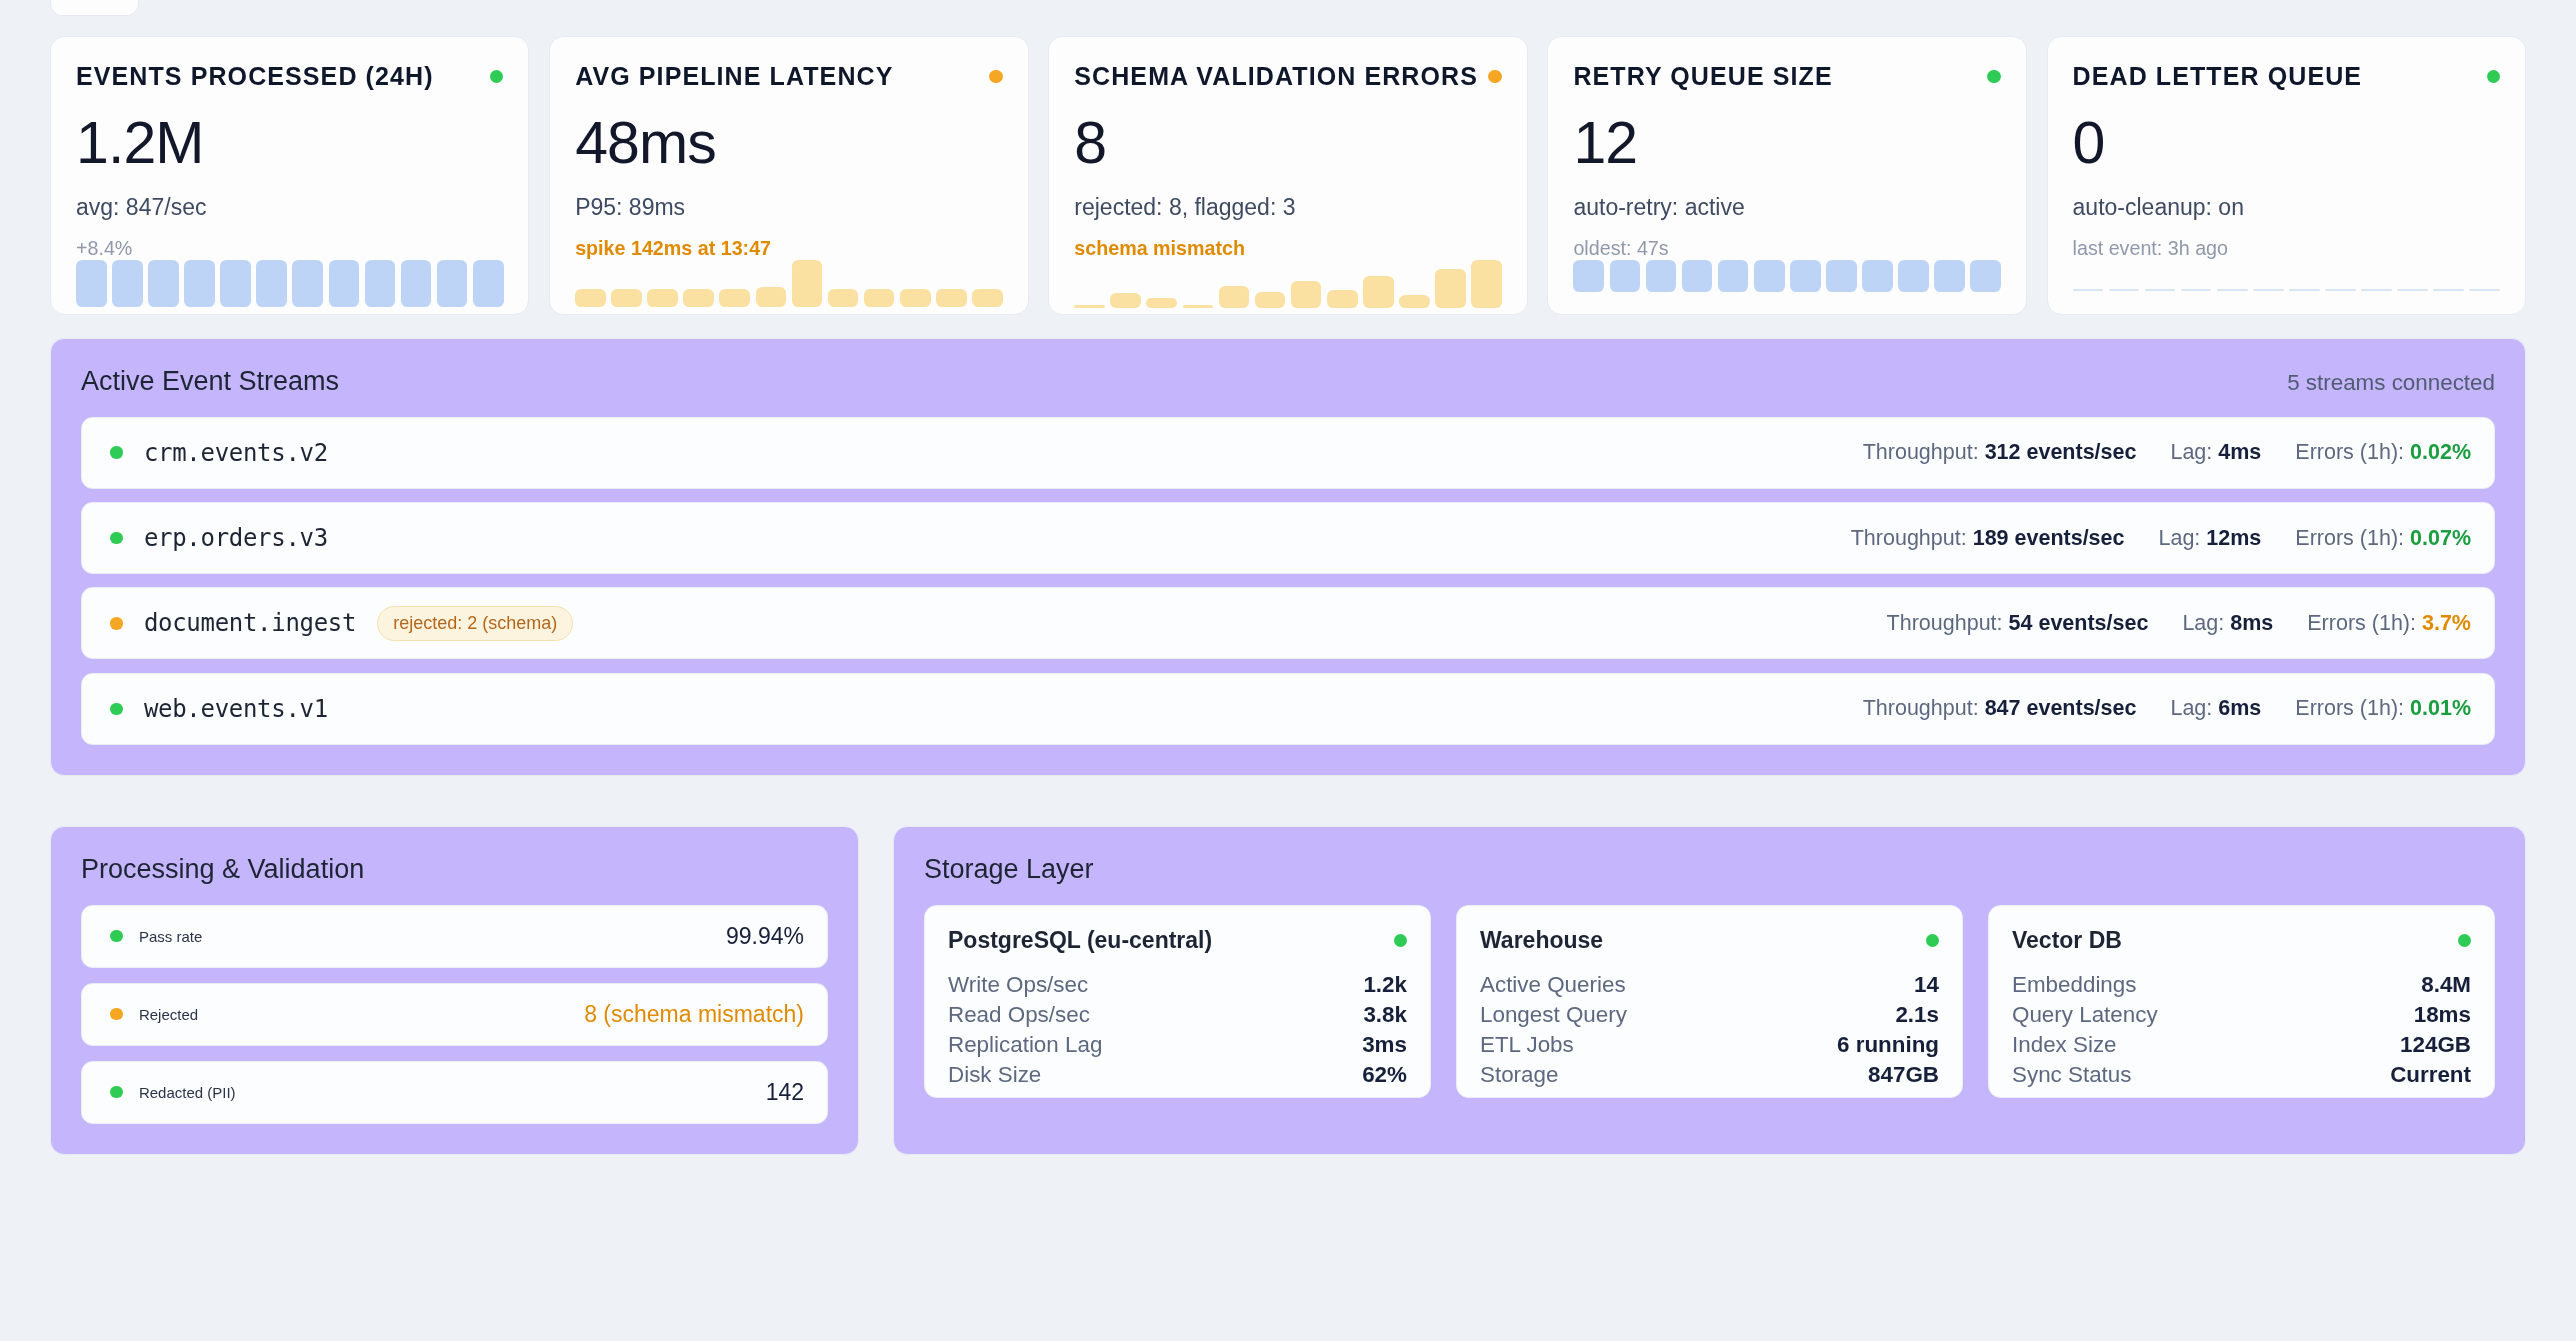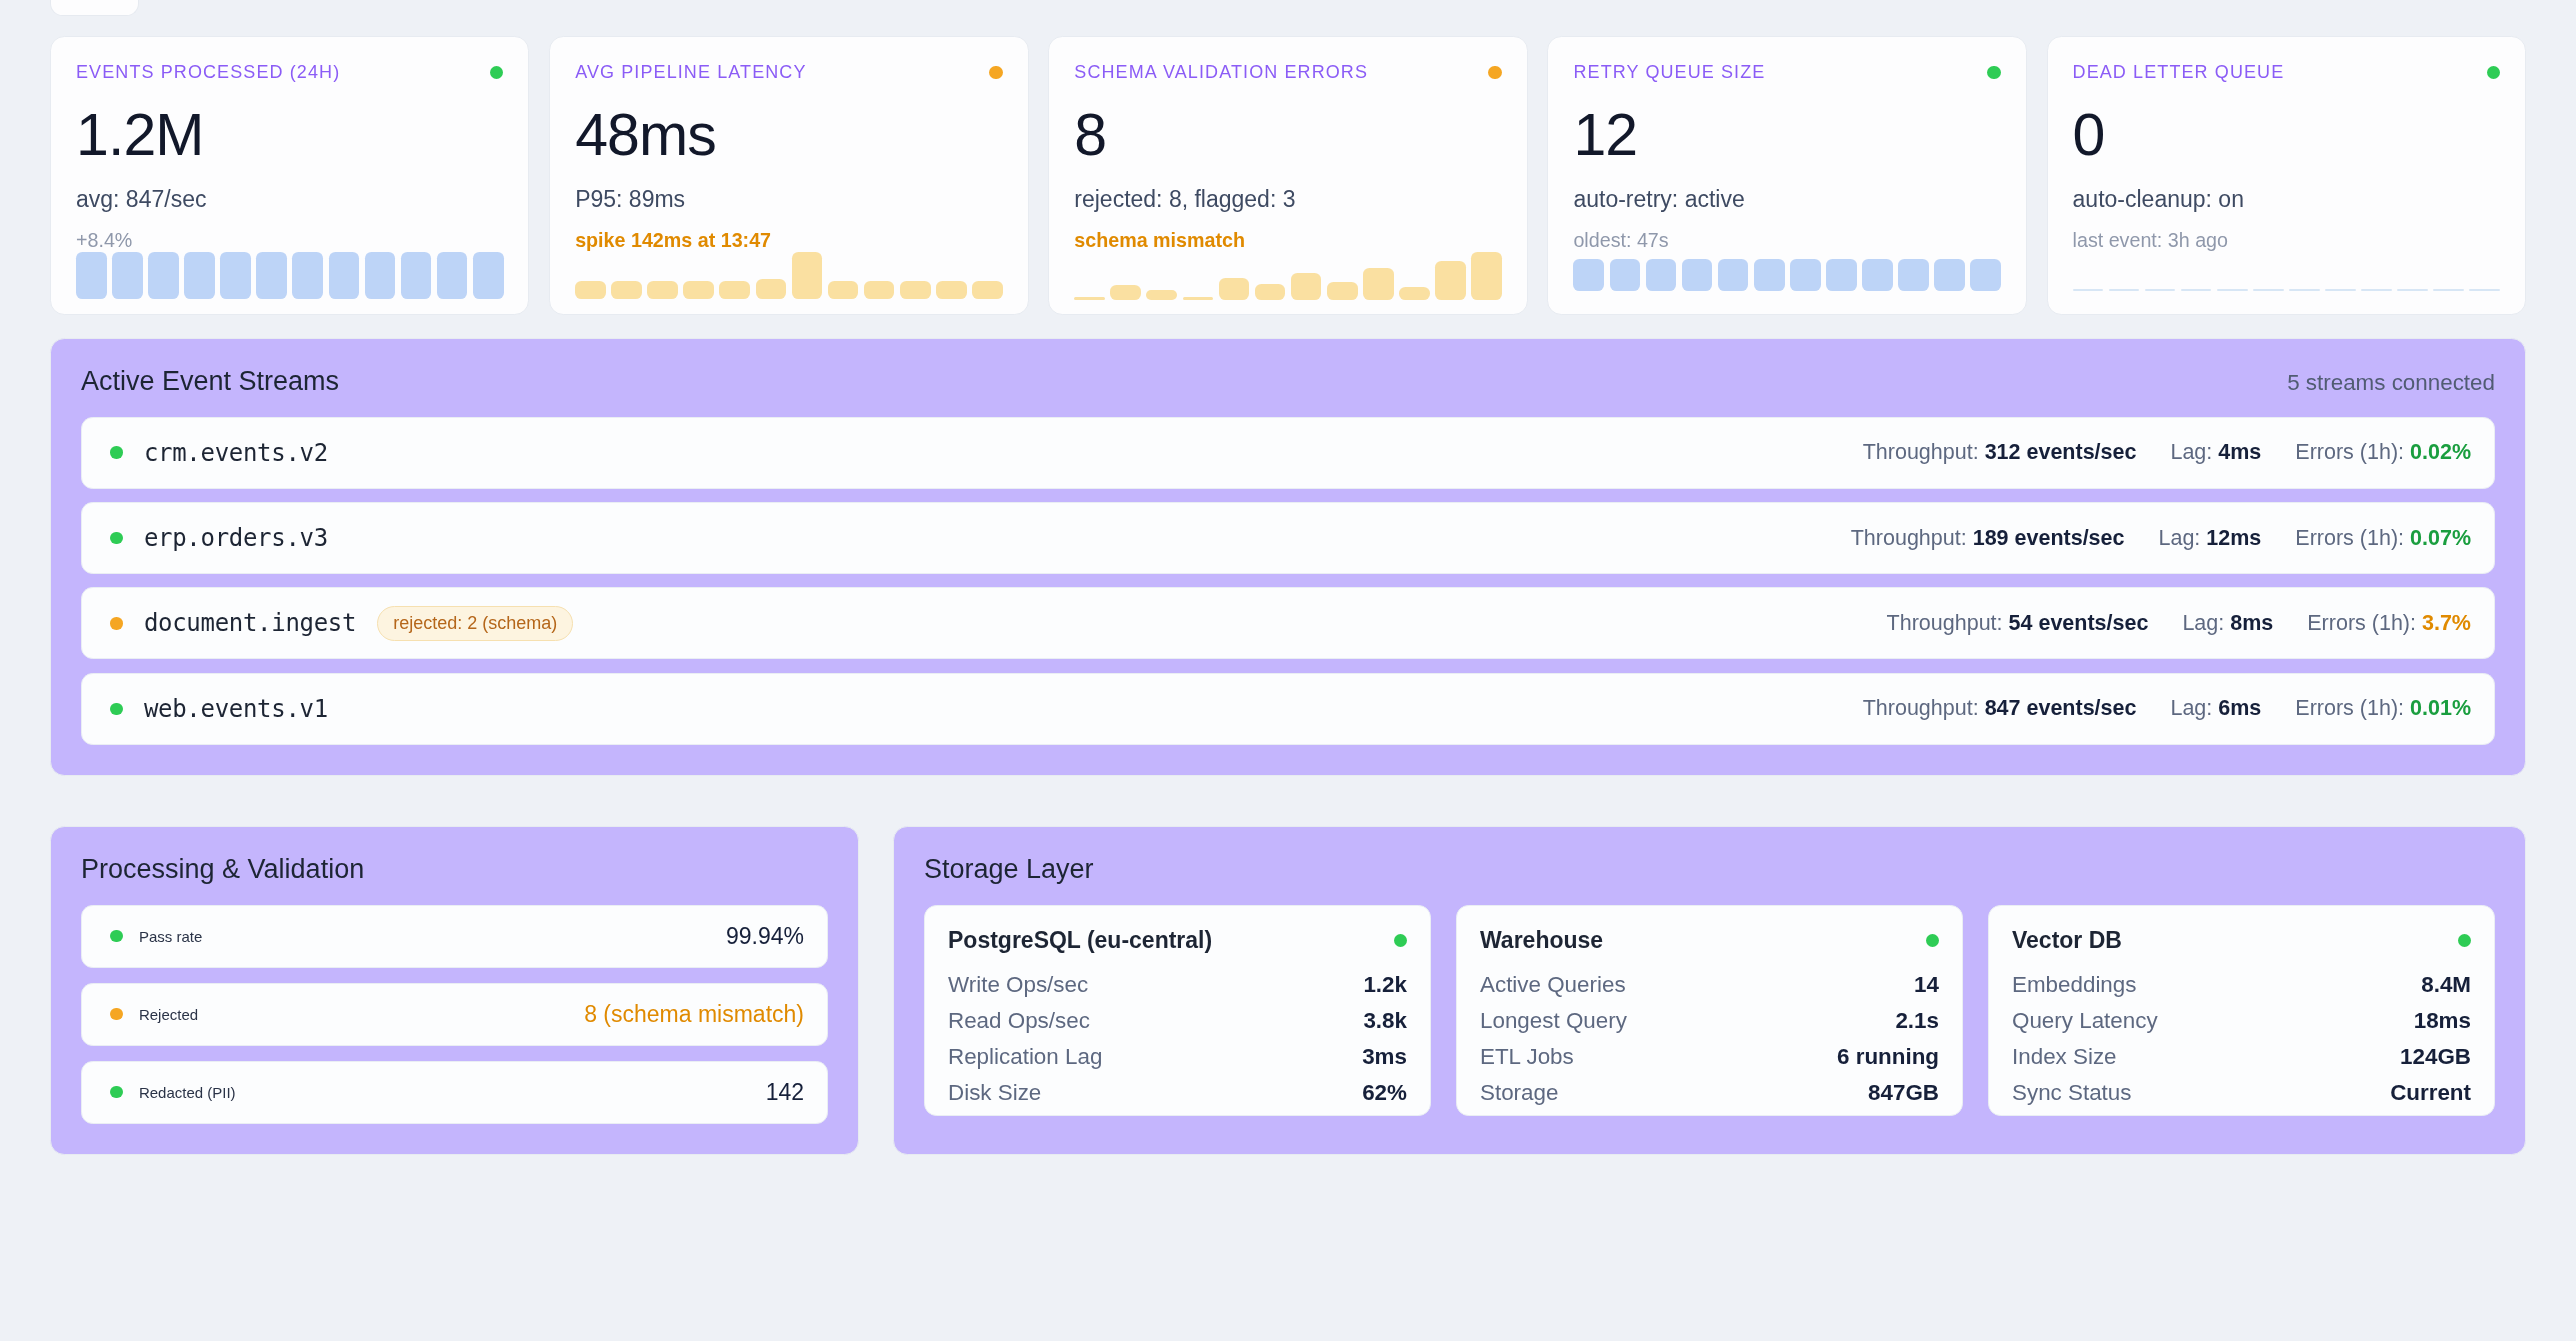--- a/index.html
+++ b/index.html
@@ -25,22 +25,22 @@
     flex: 1 1 0; min-width: 0;
     background: #fdfdfe;
     border: 0.9px solid #e7ebf1;
     border-radius: 14.3px;
     padding: 25px 25px 23px 25px;
     height: 279px;
     display: flex; flex-direction: column;
   }
   .kpi-head { display: flex; align-items: center; justify-content: space-between; }
   .kpi-label {
-    font-size: 18px; letter-spacing: 1.1px; font-weight: 400;
-    color: #8b5cf6; text-transform: uppercase; white-space: nowrap;
+    font-size: 25px; letter-spacing: 1.1px; font-weight: 700;
+    color: #0f172a; text-transform: uppercase; white-space: nowrap;
   }
   .dot { width: 13.4px; height: 13.4px; border-radius: 50%; flex: none; }
   .dot.green { background: #2ecc55; }
   .dot.amber { background: #f5a623; }
   .kpi-value {
     font-size: 59px; font-weight: 400; color: #12182a;
     line-height: 1; margin-top: 23px; letter-spacing: -0.9px;
   }
   .kpi-sub { font-size: 23px; color: #3e4a62; margin-top: 20.6px; }
   .kpi-note { font-size: 19.7px; margin-top: 16px; color: #8f98ab; }
@@ -98,21 +98,21 @@
   .pv-val { font-size: 23px; color: #16203a; font-weight: 400; }
   .pv-val.warn { color: #e08a00; }
   .store-grid { display: flex; gap: 25px; margin-top: 19.7px; }
   .store-card {
     flex: 1 1 0; min-width: 0;
     border: 0.9px solid #eaeef4; border-radius: 12.5px; background: #fcfdfe;
     padding: 21.5px 23px 9px 23px;
   }
   .store-head { display: flex; align-items: center; justify-content: space-between; }
   .store-name { font-size: 23px; color: #1d2534; font-weight: 700; }
-  .store-rows { margin-top: 18px; display: flex; flex-direction: column; gap: 10px; }
+  .store-rows { margin-top: 18px; display: flex; flex-direction: column; gap: 4px; }
   .store-row { display: flex; align-items: baseline; justify-content: space-between; }
   .store-k { font-size: 22.4px; color: #5d6880; }
   .store-v { font-size: 22.4px; color: #16203a; font-weight: 700; }
 </style>
 </head>
 <body>
 
 <div class="page">
 
   <div class="ghost-tab"></div>

